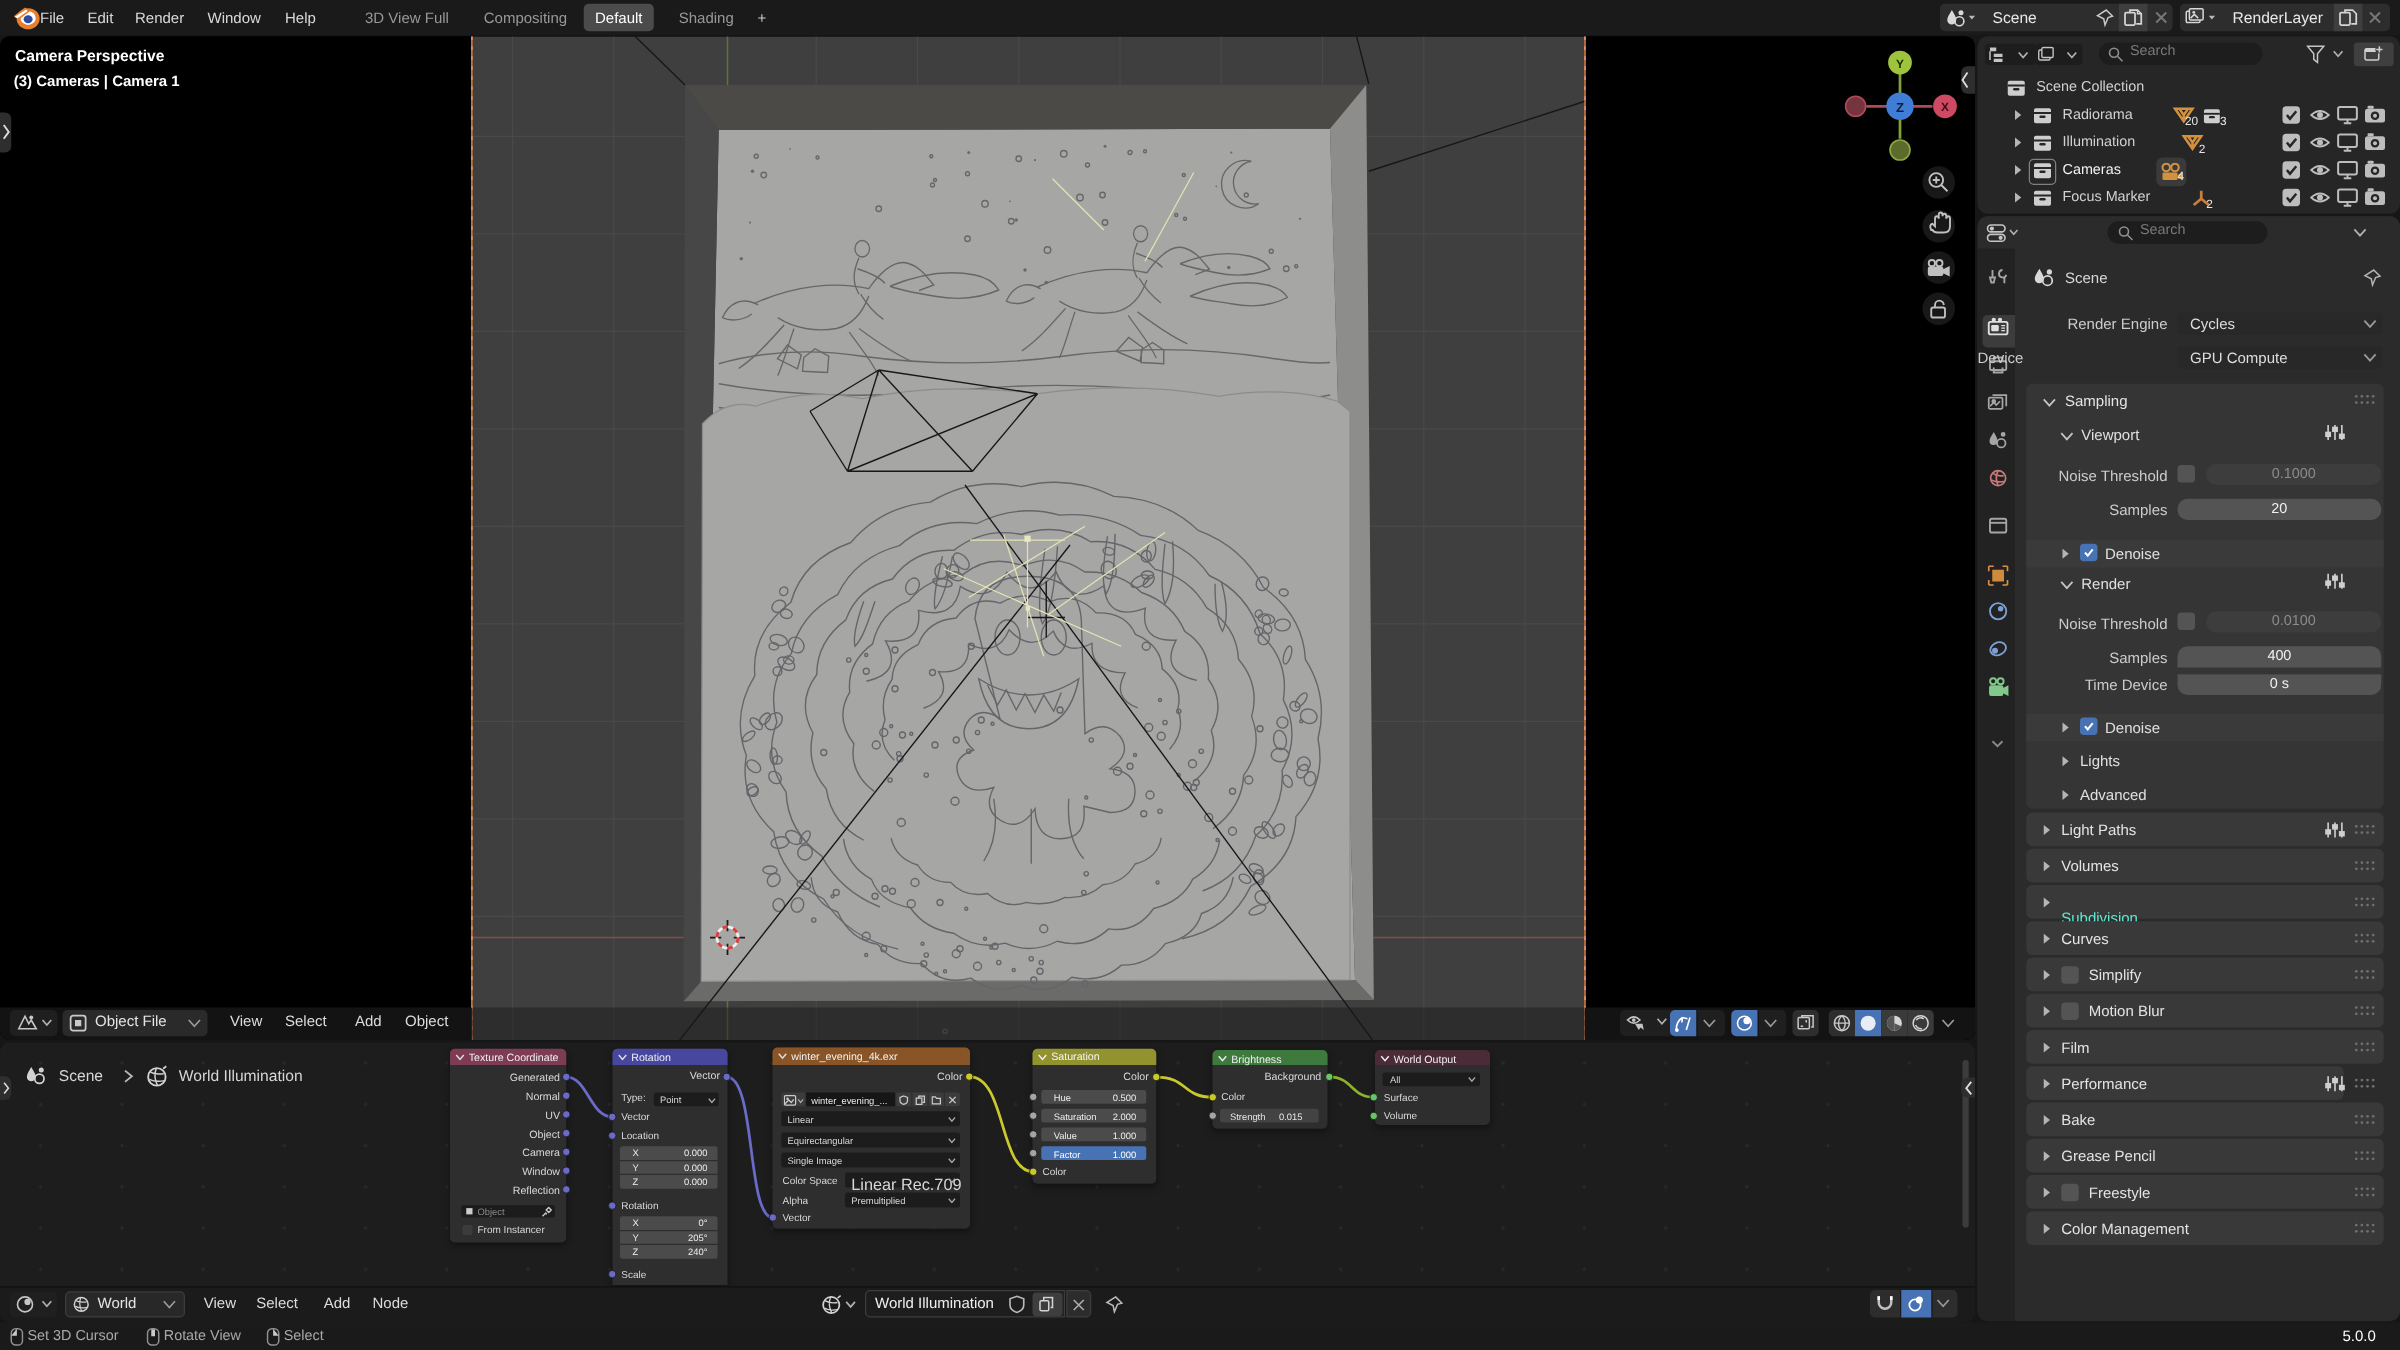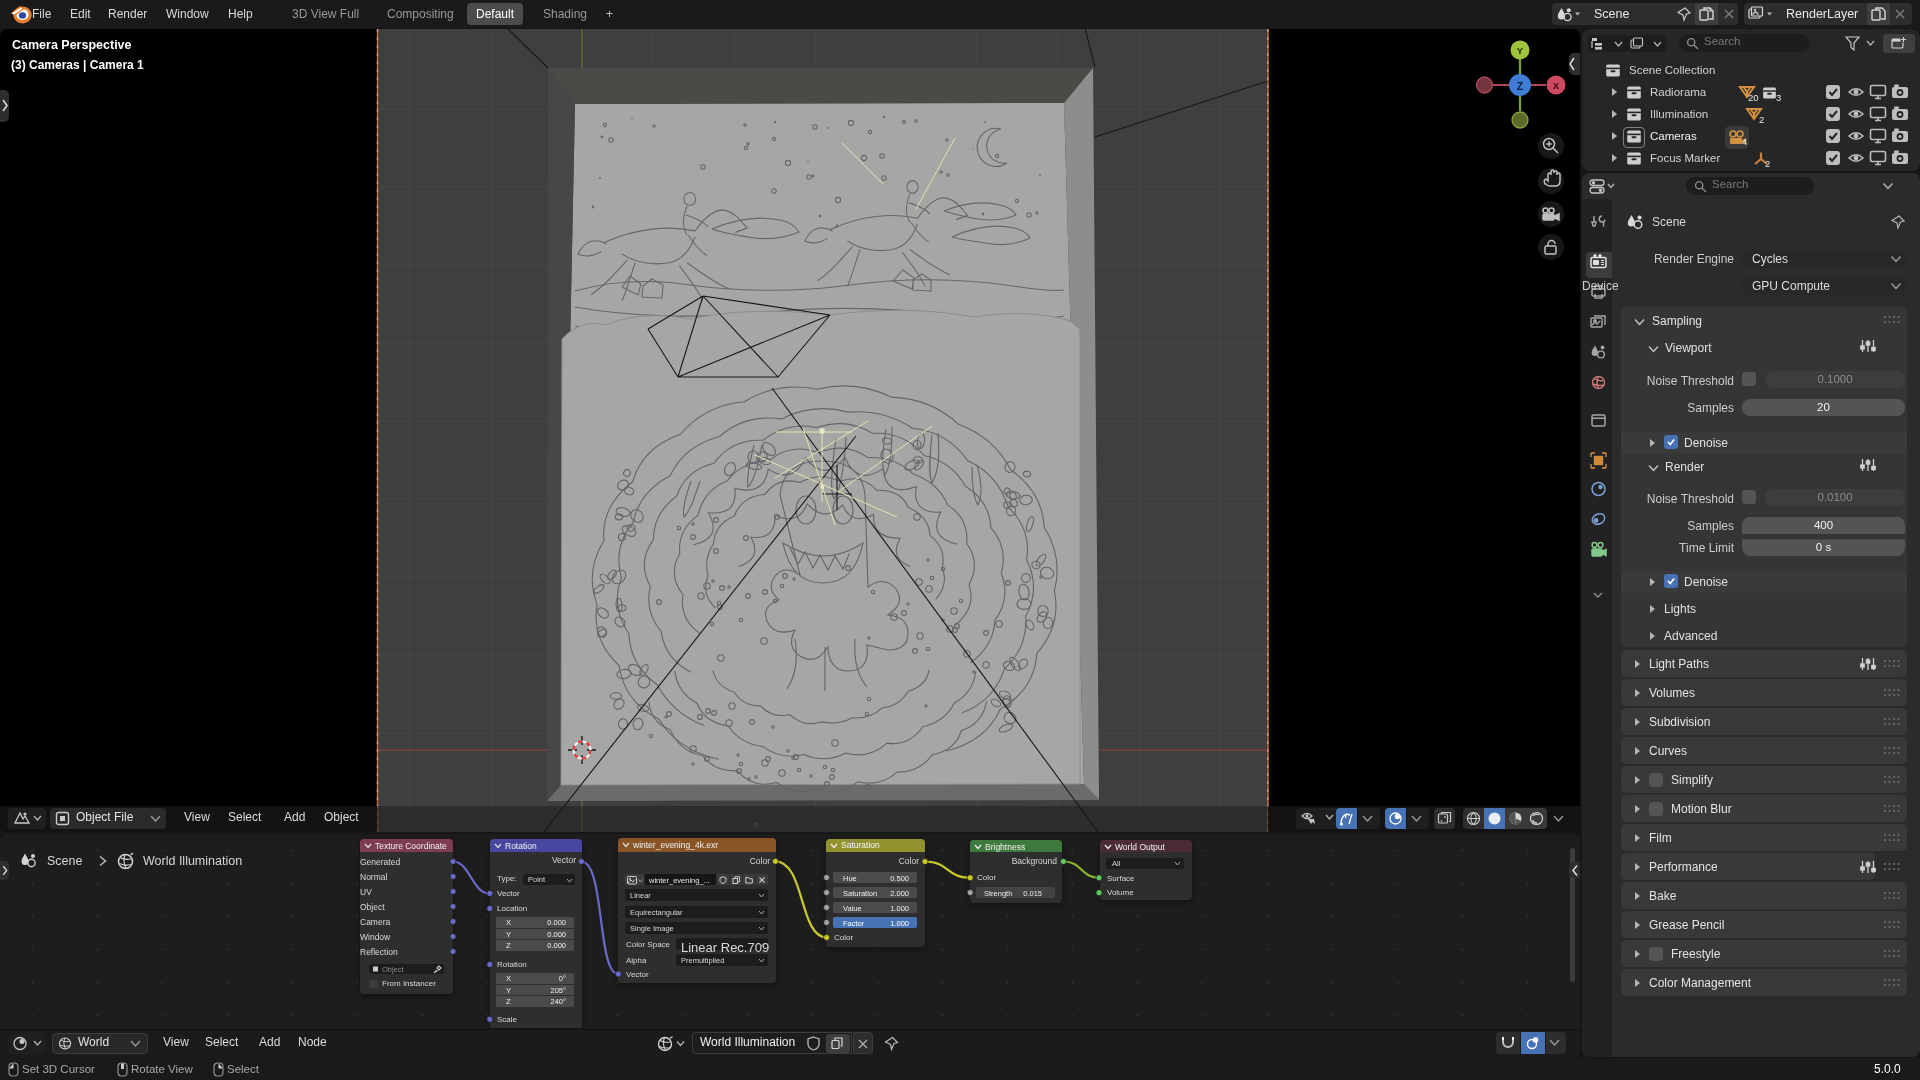--- a/index.html
+++ b/index.html
@@ -555,21 +555,21 @@
     <path d="M925,27.6 C 950,27.6 946,43.8 970.2,43.8" stroke="#c9c92e" stroke-width="2.2" fill="none"></path>
     <path d="M1063.4,27.5 C 1082,27.5 1081,43.8 1099,43.8" stroke="#8db32a" stroke-width="2.2" fill="none"></path>
   </svg>
 
   <div class="abs" style="left:360px;top:5px;width:93px;height:155px;background:#2e2e2e;border-radius:4px;box-shadow:0 2px 6px rgba(0,0,0,0.4)"></div>
   <div class="abs" style="left:360px;top:5px;width:93px;height:13px;background:#7d3b54;border-radius:4px 4px 0 0"></div>
   <svg class="abs" style="left:364px;top:9px" width="8" height="6" viewBox="0 0 8 6">
       <path d="M1,1 l3,3.5 3,-3.5" fill="none" stroke="#ddd" stroke-width="1.2"></path>
     </svg>
   <div class="abs" style="left:375px;top:6.5px;font-size:8.5px;color:#f0f0f0">Texture Coordinate</div>
-  <div class="abs" style="left:360px;top:21px;width:88px;font-size:8.5px;color:#d8d8d8;line-height:15px">Generated<br>Normal<br>UV<br>Object<br>Camera<br>Window<br>Reflection</div>
+  <div class="abs" style="left:360px;top:21px;width:88px;text-align:right;font-size:8.5px;color:#d8d8d8;line-height:15px">Generated<br>Normal<br>UV<br>Object<br>Camera<br>Window<br>Reflection</div>
   <div class="abs" style="left:369px;top:130px;width:75px;height:10px;background:#1c1c1c;border-radius:2px"></div>
   <svg class="abs" style="left:371px;top:131px" width="9" height="8" viewBox="0 0 9 8">
       <rect x="2" y="1.5" width="5" height="5" fill="#ccc"></rect>
     </svg>
   <div class="abs" style="left:382px;top:131px;font-size:7.5px;color:#8a8a8a">Object</div>
   <svg class="abs" style="left:433px;top:130.5px" width="9" height="9" viewBox="0 0 9 9">
       <path d="M1,8 L4,5 M4,3 l2,-2 2,2 -2,2 Z M3.5,5.5 l1,1" stroke="#ccc" stroke-width="1.1" fill="none"></path>
     </svg>
   <div class="abs" style="left:370px;top:146px;width:8px;height:8px;background:#3c3c3c;border-radius:2px"></div>
   <div class="abs" style="left:382px;top:145px;font-size:8px;color:#d8d8d8">From Instancer</div>
@@ -1124,21 +1124,21 @@
     </g>
   </svg>
 
   <div class="abs" style="left:0px;top:319px;width:152px;text-align:right;font-size:12px;color:#cccccc">Noise Threshold</div>
   <div class="abs" style="left:160px;top:317px;width:14px;height:14px;background:#545454;border-radius:3px"></div>
   <div class="abs" style="left:183px;top:316px;width:140px;height:17px;background:#3d3d3d;border-radius:8px"></div>
   <div class="abs" style="left:183px;top:318px;width:140px;text-align:center;font-size:11.5px;color:#8b8b8b">0.0100</div>
   <div class="abs" style="left:0px;top:346px;width:152px;text-align:right;font-size:12px;color:#cccccc">Samples</div>
   <div class="abs" style="left:160px;top:344px;width:163px;height:17px;background:#545454;border-radius:8px 8px 0 0"></div>
   <div class="abs" style="left:160px;top:346px;width:163px;text-align:center;font-size:11.5px;color:#f0f0f0">400</div>
-  <div class="abs" style="left:0px;top:368px;width:152px;text-align:right;font-size:12px;color:#cccccc">Time Limit</div>
+  <div class="abs" style="left:0px;top:368px;width:152px;text-align:right;font-size:12px;color:#cccccc">Time Device</div>
   <div class="abs" style="left:160px;top:366px;width:163px;height:17px;background:#545454;border-radius:0 0 8px 8px;border-top:1px solid #484848"></div>
   <div class="abs" style="left:160px;top:368px;width:163px;text-align:center;font-size:11.5px;color:#f0f0f0">0 s</div>
 
   <div class="abs" style="left:39px;top:398px;width:286px;height:22px;background:#3a3a3a"></div>
   <svg class="abs" style="left:66px;top:404px" width="9" height="10" viewBox="0 0 9 10">
       <path d="M2,1 L7,5 L2,9 Z" fill="#b5b5b5"></path>
     </svg>
   <div class="abs" style="left:82px;top:401px;width:14px;height:14px;background:#4772b3;border-radius:3px"></div>
   <svg class="abs" style="left:84px;top:403px" width="10" height="10" viewBox="0 0 10 10">
       <path d="M2,5 l2.2,2.5 4,-5" fill="none" stroke="#fff" stroke-width="1.6"></path>
@@ -1195,21 +1195,21 @@
           <circle cx="6.5" cy="7" r="1.1"></circle>
           <circle cx="11" cy="7" r="1.1"></circle>
           <circle cx="15.5" cy="7" r="1.1"></circle>
         </g>
       </svg>
   </div>
   <div class="abs" style="left:39px;top:535px;width:286px;height:27px;background:#393939;border-radius:5px">
     <svg class="abs" style="left:12px;top:9px" width="9" height="10" viewBox="0 0 9 10">
         <path d="M2,1 L7,5 L2,9 Z" fill="#b5b5b5"></path>
       </svg>
-    <div class="abs" style="left:28px;top:7px;font-size:12px;color:#e5e5e5">Subdivision</div>
+    <div class="abs" style="left:28px;top:19px;font-size:12px;color:#5eead4">Subdivision</div>
     <svg class="abs" style="left:262px;top:9px" width="18" height="10" viewBox="0 0 18 10">
         <g fill="#6f6f6f">
           <circle cx="2" cy="2" r="1.1"></circle>
           <circle cx="6.5" cy="2" r="1.1"></circle>
           <circle cx="11" cy="2" r="1.1"></circle>
           <circle cx="15.5" cy="2" r="1.1"></circle>
           <circle cx="2" cy="7" r="1.1"></circle>
           <circle cx="6.5" cy="7" r="1.1"></circle>
           <circle cx="11" cy="7" r="1.1"></circle>
           <circle cx="15.5" cy="7" r="1.1"></circle>

